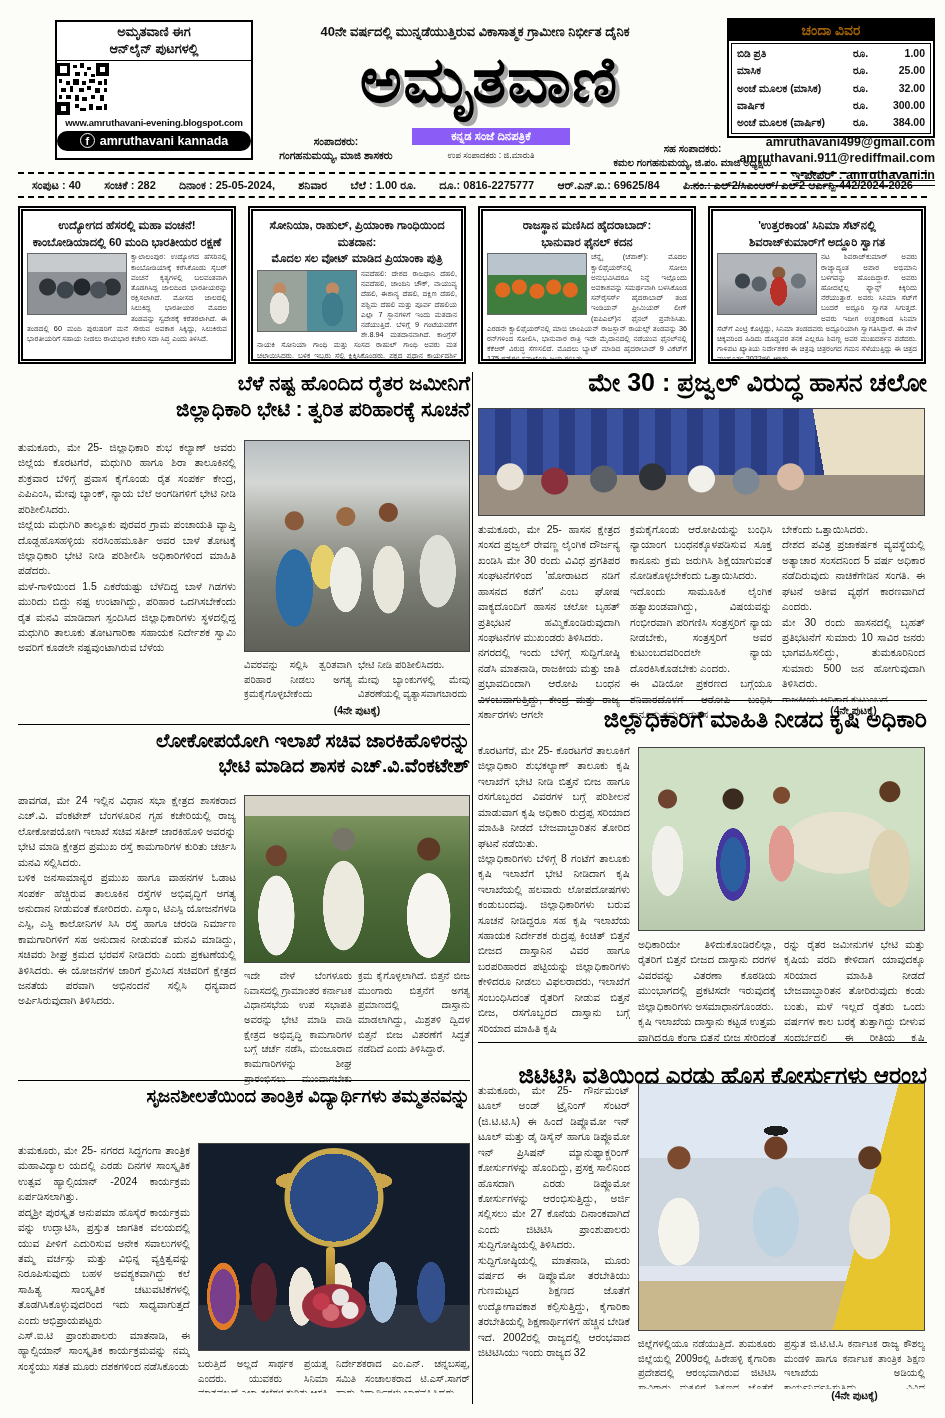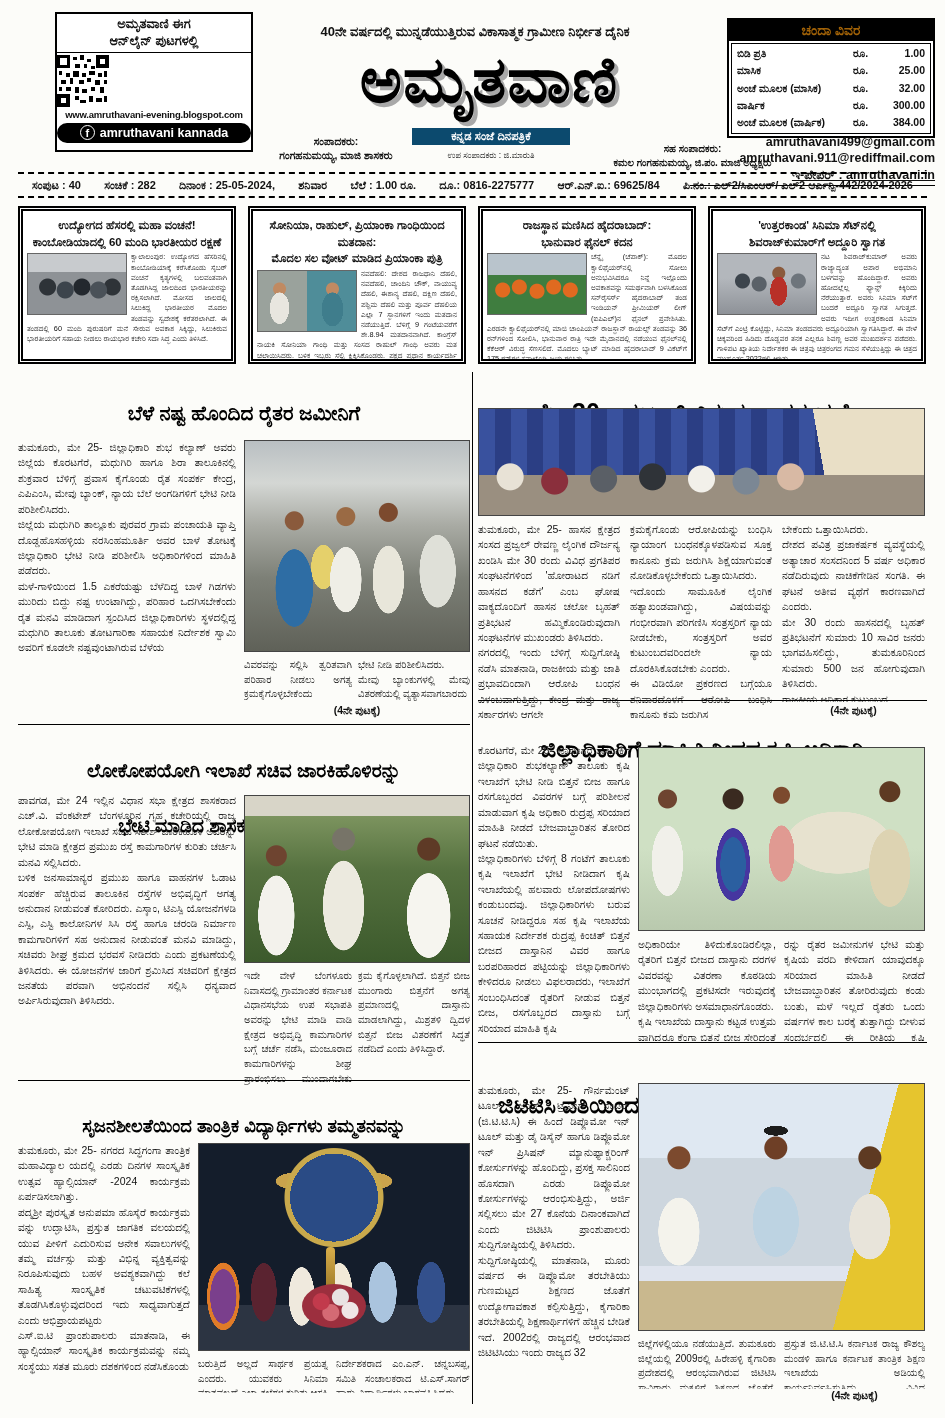--- a/index.html
+++ b/index.html
@@ -1,36 +1,36 @@
 <!DOCTYPE html>
 <html><head>
 <meta charset="utf-8">
 <style>
   html,body{margin:0;padding:0;background:#6e6e6e;}
   .page{position:relative;width:945px;height:1418px;margin:0 auto;background:#fcfcf9;
         font-family:"Liberation Sans","DejaVu Sans",sans-serif;color:#111;overflow:hidden;}
   [data-name]{box-sizing:border-box;}
 
   
-  .online-box{position:absolute;left:55px;top:12px;width:198px;height:140px;border:2px solid #000;
+  .online-box{position:absolute;left:55px;top:20px;width:198px;height:140px;border:2px solid #000;
               padding:2px 0;text-align:center;background:#fff;}
   .online-box .t{font-size:13px;font-weight:bold;line-height:1.3;}
   .qr-row{display:flex;align-items:center;gap:4px;margin-top:2px;border-top:1px solid #000;padding-top:2px;}
   .qr{width:52px;height:52px;flex:0 0 auto;}
   .qr-txt{font-size:8.5px;font-weight:bold;line-height:1.35;flex:1;}
   .ob-url{font-size:9.5px;font-weight:bold;margin-top:2px;letter-spacing:-.2px;}
   .fb-bar{margin-top:3px;background:#000;color:#fff;border-radius:10px;height:20px;
           display:flex;align-items:center;justify-content:center;gap:5px;font-weight:bold;font-size:12.5px;}
   .fb-icon{width:15px;height:15px;border-radius:50%;background:#000;border:1.5px solid #fff;color:#fff;
            font-size:11px;line-height:14px;text-align:center;font-weight:bold;flex:0 0 auto;}
 
   .tagline{position:absolute;left:236px;top:24px;width:478px;text-align:center;font-size:13px;font-weight:bold;}
   .masthead{position:absolute;left:246px;top:40px;width:486px;text-align:center;font-size:64px;font-weight:900;
             line-height:1.25;color:#000;text-shadow:4px 4px 0 #a8a8a8;letter-spacing:1px;white-space:nowrap;}
-  .subtitle{position:absolute;left:412px;top:128px;width:158px;background:#0c4a6e;color:#fff;text-align:center;
+  .subtitle{position:absolute;left:412px;top:128px;width:158px;background:#8b5cf6;color:#fff;text-align:center;
             font-size:11.5px;font-weight:bold;padding:2px 4px;}
   .editor-blk{position:absolute;left:256px;top:134px;width:160px;font-size:10.5px;font-weight:bold;
               text-align:center;line-height:1.35;white-space:pre-line;}
   .dep-editor{position:absolute;left:412px;top:150px;width:158px;font-size:8.5px;text-align:center;}
   .subed-blk{position:absolute;left:575px;top:142px;width:235px;font-size:10px;font-weight:bold;
              text-align:center;line-height:1.4;white-space:pre-line;}
 
   .subs-box{position:absolute;left:727px;top:18px;width:208px;border:2px solid #000;background:#fff;}
   .subs-title{background:#000;color:#a16207;text-align:center;font-size:14px;font-weight:bold;padding:2px 0;}
   .subs-body{border:1px solid #000;margin:2px;padding:1px 5px;}
@@ -49,21 +49,21 @@
 
   
   .brief{position:absolute;top:206px;width:218px;height:158px;border:5px double #000;background:#fff;
          padding:6px 4px;overflow:hidden;}
   .brief .bh{font-size:11.5px;font-weight:bold;text-align:center;line-height:1.45;}
   .brief .bb{font-size:7.3px;line-height:1.4;text-align:justify;margin-top:2px;}
   .brief .bp{float:left;width:100px;height:62px;margin:1px 4px 1px 0;border:1px solid #666;}
 
   
   .art{position:absolute;background:transparent;}
-  .hl{font-weight:bold;text-align:center;color:#000;line-height:1.3;margin-top:30px;}
+  .hl{font-weight:bold;text-align:right;color:#000;line-height:1.3;}
   .bt{position:absolute;font-size:10.5px;line-height:1.47;text-align:justify;white-space:pre-line;overflow:hidden;}
   .continued{font-weight:bold;text-align:center;font-size:10.5px;}
   .ph{position:absolute;border:1px solid #444;overflow:hidden;}
   .rule-top{border-top:1.5px solid #000;}
   .vdiv{position:absolute;left:472px;top:372px;width:1px;height:1032px;background:#000;}
 
   
   #art-farm{left:18px;top:370px;width:452px;height:350px;}
   #art-farm .hl{font-size:20px;}
   #art-farm .c1{left:0;top:70px;width:218px;height:280px;}
@@ -343,20 +343,21 @@
   <div class="brief" style="left:708px;" data-name="news-brief-shivarajkumar">
     <div class="bh" data-name="brief-headline">'ಉತ್ತರಕಾಂಡ' ಸಿನಿಮಾ ಸೆಟ್‌ನಲ್ಲಿ</div>
     <div class="bh" data-name="brief-headline">ಶಿವರಾಜ್‌ಕುಮಾರ್‌ಗೆ ಅದ್ದೂರಿ ಸ್ವಾಗತ</div>
     <div class="bb" data-name="brief-body"><span class="bp ph-b4" data-name="brief-photo-movie-set"></span><span>ನಟ ಶಿವರಾಜ್‌ಕುಮಾರ್ ಅವರು ರಾಜ್ಯಾದ್ಯಂತ ಅಪಾರ ಅಭಿಮಾನಿ ಬಳಗವನ್ನು ಹೊಂದಿದ್ದಾರೆ. ಅವರು ಹೋದಲ್ಲೆಲ್ಲ ಫ್ಯಾನ್ಸ್ ಕಿಕ್ಕಿರಿದು ನೆರೆಯುತ್ತಾರೆ. ಅವರು ಸಿನಿಮಾ ಸೆಟ್‌ಗೆ ಬಂದರೆ ಅದ್ದೂರಿ ಸ್ವಾಗತ ಸಿಗುತ್ತದೆ. ಅವರು ಇದೀಗ ಉತ್ತರಕಾಂಡ ಸಿನಿಮಾ ಸೆಟ್‌ಗೆ ಎಂಟ್ರಿ ಕೊಟ್ಟಿದ್ದು, ಸಿನಿಮಾ ತಂಡದವರು ಅದ್ದೂರಿಯಾಗಿ ಸ್ವಾಗತಿಸಿದ್ದಾರೆ. ಈ ವೇಳೆ ಚಿಕ್ಕವರಿಂದ ಹಿಡಿದು ದೊಡ್ಡವರ ತನಕ ಎಲ್ಲರೂ ಶಿವಣ್ಣ ಅವರ ಮುಖದರ್ಶನ ಪಡೆದರು. ಗಾಳಿಪಟ ಖ್ಯಾತಿಯ ನಿರ್ದೇಶಕರ ಈ ಚಿತ್ರವು ಚಿತ್ರರಂಗದ ಗಮನ ಸೆಳೆಯುತ್ತಿದ್ದು ಈ ಚಿತ್ರದ ಮುಹೂರ್ತ 2022ರಲ್ಲಿ ಆಗಿತ್ತು</span></div>
   </div>
 
   <div class="vdiv" data-name="column-divider"></div>
 
   <div class="art" id="art-farm" data-name="article-farm-visit">
     <div class="hl" data-name="article-headline">ಬೆಳೆ ನಷ್ಟ ಹೊಂದಿದ ರೈತರ ಜಮೀನಿಗೆ</div>
+    <div class="hl" data-name="article-headline">ಜಿಲ್ಲಾಧಿಕಾರಿ ಭೇಟಿ : ತ್ವರಿತ ಪರಿಹಾರಕ್ಕೆ ಸೂಚನೆ</div>
     <div class="bt c1" data-name="article-column">ತುಮಕೂರು, ಮೇ 25- ಜಿಲ್ಲಾಧಿಕಾರಿ ಶುಭ ಕಲ್ಯಾಣ್ ಅವರು ಜಿಲ್ಲೆಯ ಕೊರಟಗೆರೆ, ಮಧುಗಿರಿ ಹಾಗೂ ಶಿರಾ ತಾಲೂಕಿನಲ್ಲಿ ಶುಕ್ರವಾರ ಬೆಳಿಗ್ಗೆ ಪ್ರವಾಸ ಕೈಗೊಂಡು ರೈತ ಸಂಪರ್ಕ ಕೇಂದ್ರ, ಎಪಿಎಂಸಿ, ಮೇವು ಬ್ಯಾಂಕ್, ನ್ಯಾಯ ಬೆಲೆ ಅಂಗಡಿಗಳಿಗೆ ಭೇಟಿ ನೀಡಿ ಪರಿಶೀಲಿಸಿದರು.
 ಜಿಲ್ಲೆಯ ಮಧುಗಿರಿ ತಾಲ್ಲೂಕು ಪುರವರ ಗ್ರಾಮ ಪಂಚಾಯತಿ ವ್ಯಾಪ್ತಿ ದೊಡ್ಡಹೊಸಹಳ್ಳಿಯ ನರಸಿಂಹಮೂರ್ತಿ ಅವರ ಬಾಳೆ ತೋಟಕ್ಕೆ ಜಿಲ್ಲಾಧಿಕಾರಿ ಭೇಟಿ ನೀಡಿ ಪರಿಶೀಲಿಸಿ ಅಧಿಕಾರಿಗಳಿಂದ ಮಾಹಿತಿ ಪಡೆದರು.
 ಮಳೆ-ಗಾಳಿಯಿಂದ 1.5 ಎಕರೆಯಷ್ಟು ಬೆಳೆದಿದ್ದ ಬಾಳೆ ಗಿಡಗಳು ಮುರಿದು ಬಿದ್ದು ನಷ್ಟ ಉಂಟಾಗಿದ್ದು, ಪರಿಹಾರ ಒದಗಿಸಬೇಕೆಂದು ರೈತ ಮನವಿ ಮಾಡಿದಾಗ ಸ್ಪಂದಿಸಿದ ಜಿಲ್ಲಾಧಿಕಾರಿಗಳು ಸ್ಥಳದಲ್ಲಿದ್ದ ಮಧುಗಿರಿ ತಾಲೂಕು ತೋಟಗಾರಿಕಾ ಸಹಾಯಕ ನಿರ್ದೇಶಕ ಸ್ವಾಮಿ ಅವರಿಗೆ ಕೂಡಲೇ ನಷ್ಟವುಂಟಾಗಿರುವ ಬೆಳೆಯ</div>
     <div class="ph pp ph-farm" data-name="photo-dc-farm-visit"></div>
     <div class="bt c2a" data-name="article-column">ವಿವರವನ್ನು ಸಲ್ಲಿಸಿ ತ್ವರಿತವಾಗಿ ಪರಿಹಾರ ನೀಡಲು ಅಗತ್ಯ ಕ್ರಮಕೈಗೊಳ್ಳಬೇಕೆಂದು ಸೂಚಿಸಿದರು.
 ಮೇವು ಬ್ಯಾಂಕುಗಳಿಗೆ ಭೇಟಿ:</div>
     <div class="bt c2b" data-name="article-column">ಭೇಟಿ ನೀಡಿ ಪರಿಶೀಲಿಸಿದರು.
 ಮೇವು ಬ್ಯಾಂಕುಗಳಲ್ಲಿ ಮೇವು ವಿತರಣೆಯಲ್ಲಿ ವ್ಯತ್ಯಾಸವಾಗಬಾರದು</div>
     <div class="continued cont" data-name="continued-note">(4ನೇ ಪುಟಕ್ಕೆ)</div>
   </div>

